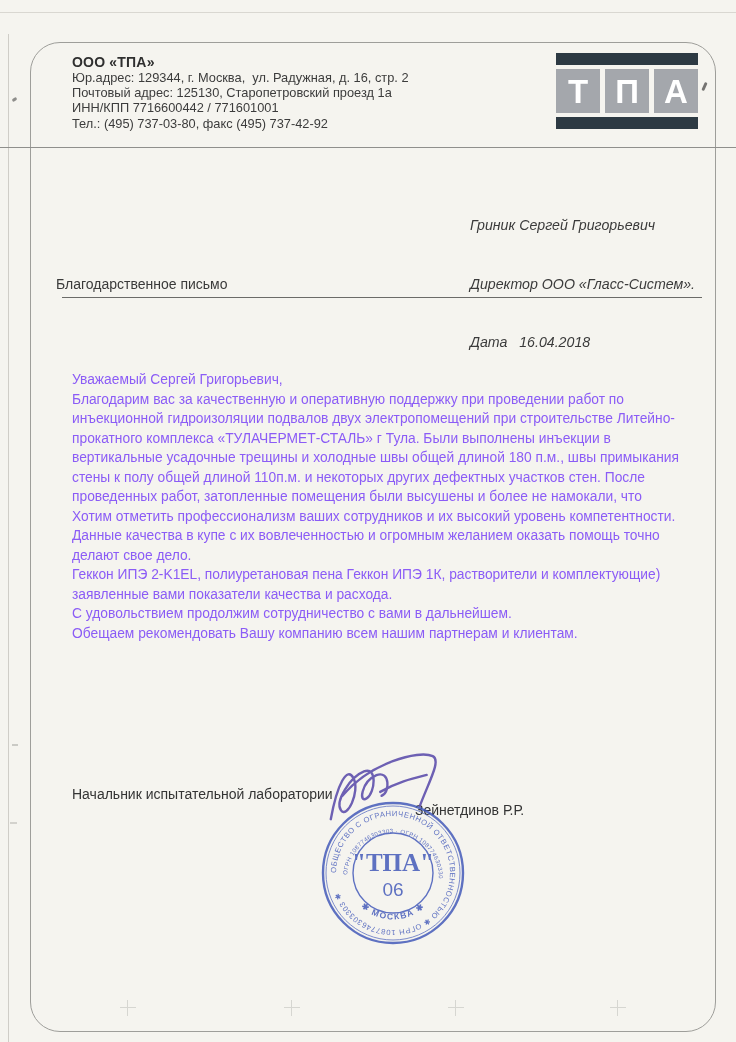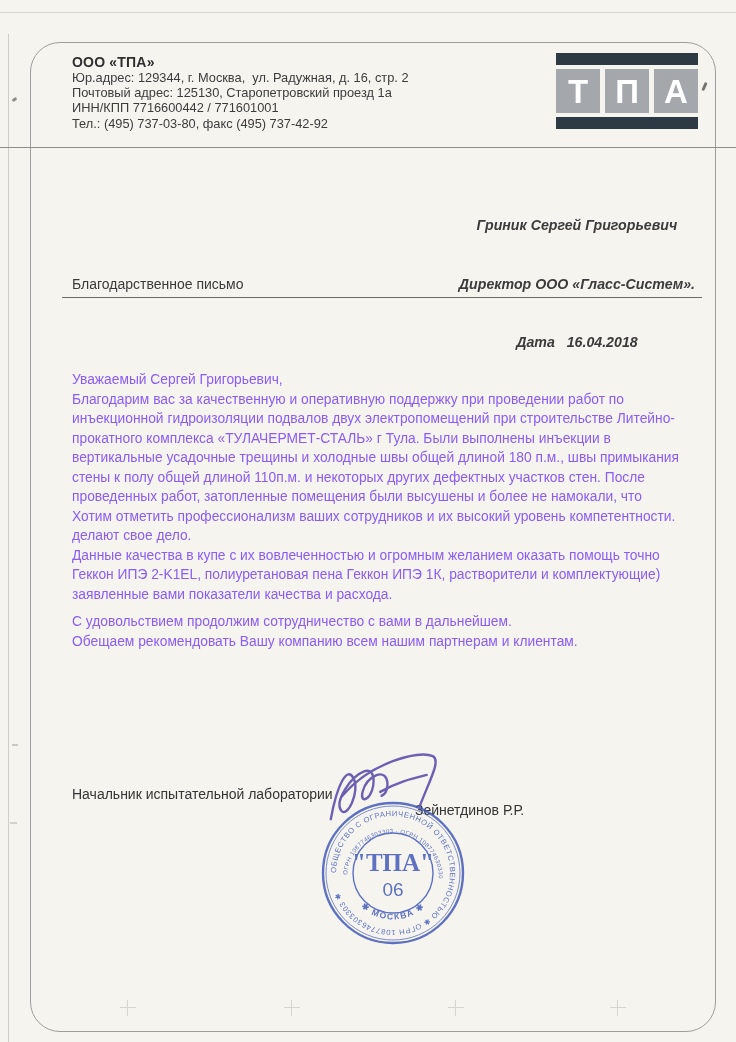--- a/index.html
+++ b/index.html
@@ -38,30 +38,30 @@
     width:44px; height:44px; background:#a4a7ac;
     display:flex; align-items:center; justify-content:center;
     color:#ffffff; font-weight:bold; font-size:33px; line-height:1;
     font-family:"Liberation Sans", sans-serif;
   }
   
   .letterhead-rule { position:absolute; left:0; top:147px; width:736px; height:1px; background:#8f8f8c; }
   
   .addressee {
     position:absolute; right:41px; top:177px;
-    text-align:center; font-style:italic; font-size:14.2px; line-height:19.5px;
-    color:#3b3b3b; white-space:pre;font-weight:bold;
+    text-align:left; font-style:italic; font-size:14.2px; line-height:19.5px;
+    color:#3b3b3b; white-space:pre;
   }
   
-  .letter-title { position:absolute; left:72px; top:276px; font-size:14px; color:#3a3a3a; }
+  .letter-title { position:absolute; left:56px; top:276px; font-size:14px; color:#3a3a3a; }
   .title-underline { position:absolute; left:62px; top:297px; width:640px; height:1px; background:#6b6b68; }
   
   .body-text { position:absolute; left:72px; top:370px; width:648px; }
   .body-line { font-size:13.8px; line-height:19.5px; white-space:pre; color:#8b5cf6; }
-  .para-2 { margin-top:8px; }
+  .para-2 { }
   
   .signature-row { position:absolute; left:72px; top:786px; width:600px; font-size:14px; color:#343434; }
   .position-title { position:absolute; left:0; top:0; white-space:pre; }
   .signer-name { position:absolute; left:343px; top:0; white-space:pre;margin-top:16px; }
   
   .stamp { position:absolute; left:311px; top:791px; width:164px; height:164px; opacity:.82; }
   
   .autograph { position:absolute; left:318px; top:750px; width:160px; height:78px; transform:rotate(-6deg); opacity:.9; }
   
   .artifact { position:absolute; background:#4a4a48; }
@@ -117,22 +117,22 @@
 
   <div class="body-text">
     <div class="body-line">Уважаемый Сергей Григорьевич,</div>
     <div class="body-line">Благодарим вас за качественную и оперативную поддержку при проведении работ по</div>
     <div class="body-line">инъекционной гидроизоляции подвалов двух электропомещений при строительстве Литейно-</div>
     <div class="body-line">прокатного комплекса «ТУЛАЧЕРМЕТ-СТАЛЬ» г Тула. Были выполнены инъекции в</div>
     <div class="body-line">вертикальные усадочные трещины и холодные швы общей длиной 180 п.м., швы примыкания</div>
     <div class="body-line">стены к полу общей длиной 110п.м. и некоторых других дефектных участков стен. После</div>
     <div class="body-line">проведенных работ, затопленные помещения были высушены и более не намокали, что</div>
     <div class="body-line">Хотим отметить профессионализм ваших сотрудников и их высокий уровень компетентности.</div>
+    <div class="body-line">Данные качества в купе с их вовлеченностью и огромным желанием оказать помощь точно</div>
     <div class="body-line">делают свое дело.</div>
-    <div class="body-line">Данные качества в купе с их вовлеченностью и огромным желанием оказать помощь точно</div>
     <div class="body-line">Геккон ИПЭ 2-K1EL, полиуретановая пена Геккон ИПЭ 1К, растворители и комплектующие)</div>
     <div class="body-line">заявленные вами показатели качества и расхода.</div>
     <div class="para-2">
       <div class="body-line">С удовольствием продолжим сотрудничество с вами в дальнейшем.</div>
       <div class="body-line">Обещаем рекомендовать Вашу компанию всем нашим партнерам и клиентам.</div>
     </div>
   </div>
 
   <div class="signature-row">
     <span class="position-title">Начальник испытательной лаборатории</span>

